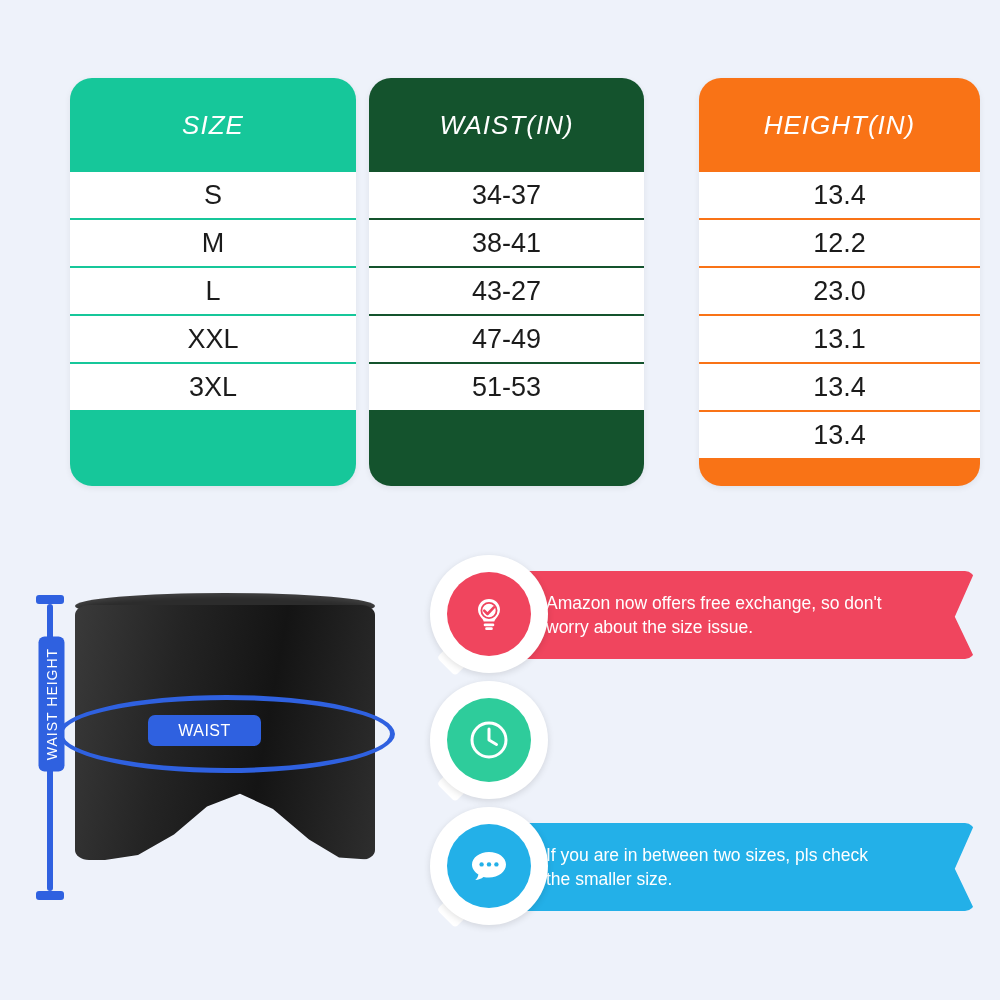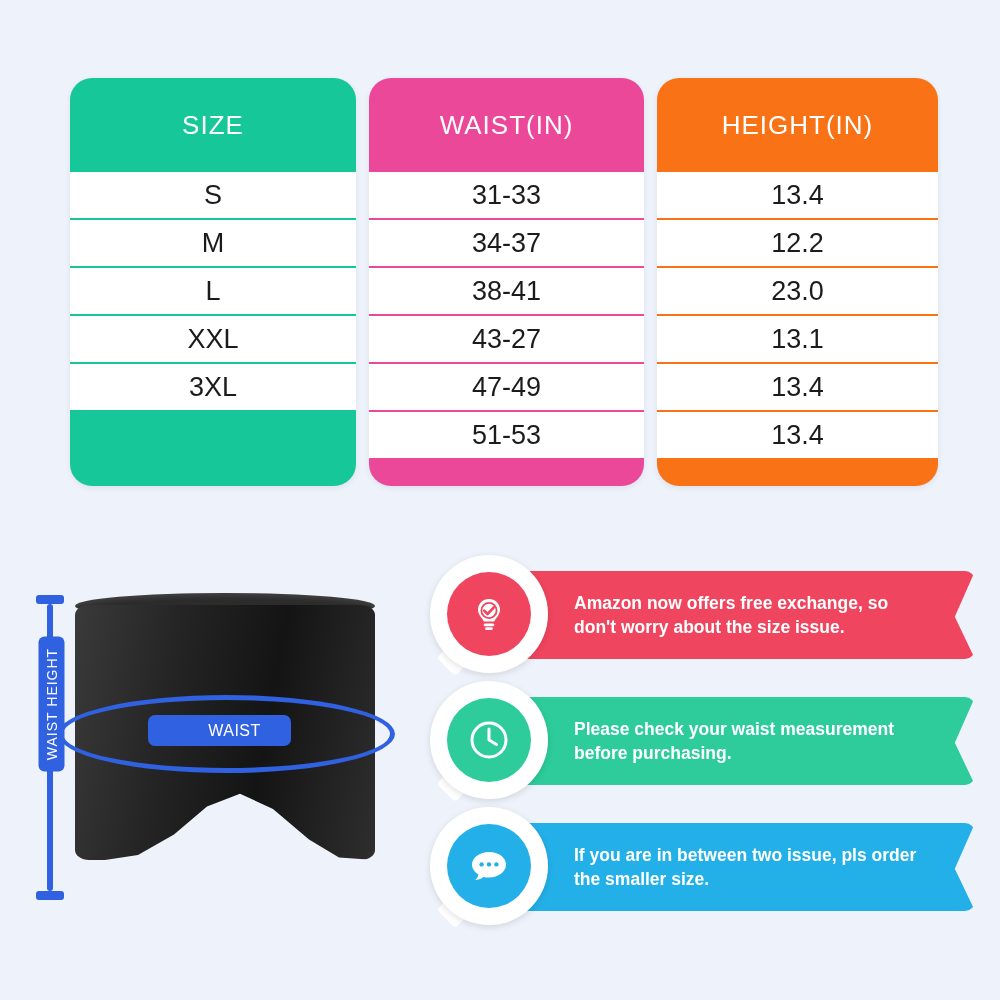--- a/index.html
+++ b/index.html
@@ -26,32 +26,33 @@
   }
   .chart-col {
     flex: 1;
     border-radius: 22px;
     overflow: hidden;
     box-shadow: 0 2px 6px rgba(0,0,0,0.07);
     display: flex;
     flex-direction: column;
   }
   .chart-col.col-size   { background: #16c79a; flex: 0 0 286px; }
-  .chart-col.col-waist  { background: #ec4899; flex: 0 0 275px; }
-  .chart-col.col-height { background: #f97316; flex: 0 0 281px; }
+  .chart-col.col-waist  { background: #14532d; flex: 0 0 275px; }
+  .chart-col.col-height { background: #f97316; flex: 0 0 281px; margin-left: 42px; }
 
   .col-head {
     height: 94px;
     display: flex;
     align-items: center;
     justify-content: center;
     color: #ffffff;
     font-size: 26px;
     letter-spacing: 1px;
     font-weight: 400;
+    font-style: italic;
   }
   .col-body {
     padding: 0 0 28px 0;
   }
   .cell {
     height: 46px;
     background: #ffffff;
     display: flex;
     align-items: center;
     justify-content: center;
@@ -106,21 +107,20 @@
     width: 113px;
     height: 31px;
     background: #2f61e0;
     border-radius: 7px;
     color: #ffffff;
     font-size: 16px;
     display: flex;
     align-items: center;
     justify-content: center;
     letter-spacing: 0.5px;
-    padding-left: 30px;
   }
   #waist-height-ruler {
     position: absolute;
     left: 10px;
     top: 35px;
     width: 40px;
     height: 305px;
   }
   #waist-height-ruler .cap {
     position: absolute;
@@ -191,26 +191,25 @@
   .note-2 .banner-bg {
     background: #2ecc9b;
     clip-path: polygon(0% 0%, 100% 0%, 96% 52%, 100% 100%, 0% 100%);
   }
   .note-3 .banner-bg {
     background: #23b0e8;
     clip-path: polygon(0% 0%, 100% 0%, 96% 52%, 100% 100%, 0% 100%);
   }
   .note-text {
     position: relative;
-    margin-left: 104px;
+    margin-left: 76px;
     width: 345px;
     color: #ffffff;
     font-size: 17.5px;
     line-height: 1.38;
-    font-weight: bold;
   }
   .note-bubble {
     position: absolute;
     left: 0;
     top: 0;
     width: 118px;
     height: 118px;
     background: #ffffff;
     border-radius: 50%;
     box-shadow: 0 2px 7px rgba(0,0,0,0.12);
@@ -255,21 +254,20 @@
       <div class="cell">M</div>
       <div class="cell">L</div>
       <div class="cell">XXL</div>
       <div class="cell">3XL</div>
     </div>
   </div>
 
   <div class="chart-col col-waist">
     <div class="col-head">WAIST(IN)</div>
     <div class="col-body">
-      <div class="cell">31-33</div>
       <div class="cell">34-37</div>
       <div class="cell">38-41</div>
       <div class="cell">43-27</div>
       <div class="cell">47-49</div>
       <div class="cell">51-53</div>
     </div>
   </div>
 
   <div class="chart-col col-height">
     <div class="col-head">HEIGHT(IN)</div>
@@ -312,38 +310,34 @@
           <rect x="17.7" y="32.4" width="10.6" height="2.9" rx="1.4" fill="#ffffff"></rect>
           <rect x="19.2" y="36.3" width="7.6" height="2.7" rx="1.3" fill="#ffffff"></rect>
           <path d="M18.2 19.6l3.3 3.4 6.4-6.6" fill="none" stroke="#f0455e" stroke-width="2.6" stroke-linecap="round" stroke-linejoin="round"></path>
           <circle cx="23" cy="19.5" r="7.6" fill="none" stroke="#f0455e" stroke-width="1.8"></circle>
         </svg>
       </div>
     </div>
   </div>
 
   <div class="note note-2">
-    <div class="note-banner">
-      <div class="banner-bg"></div>
-      <div class="note-text">Please check your waist measurement before purchasing.</div>
-    </div>
     <div class="note-bubble">
       <div class="bubble-inner">
         <svg width="48" height="48" viewBox="0 0 48 48" aria-hidden="true">
           <circle cx="24" cy="24" r="17" fill="none" stroke="#ffffff" stroke-width="3"></circle>
           <path d="M24 13v11l7.5 4.5" fill="none" stroke="#ffffff" stroke-width="3" stroke-linecap="round" stroke-linejoin="round"></path>
         </svg>
       </div>
     </div>
   </div>
 
   <div class="note note-3">
     <div class="note-banner">
       <div class="banner-bg"></div>
-      <div class="note-text">If you are in between two issue, pls order the smaller size.</div>
+      <div class="note-text">If you are in between two sizes, pls check the smaller size.</div>
     </div>
     <div class="note-bubble">
       <div class="bubble-inner">
         <svg width="50" height="50" viewBox="0 0 50 50" aria-hidden="true">
           <path d="M25 11c-9.4 0-17 5.6-17 12.6 0 4 2.5 7.6 6.4 9.9-.4 2.3-1.6 4.2-3.2 5.6 3.3-.3 6.2-1.6 8.3-3.2 1.7.4 3.6.6 5.5.6 9.4 0 17-5.6 17-12.9S34.4 11 25 11z" fill="#ffffff"></path>
           <circle cx="17.6" cy="23.4" r="2.2" fill="#23b0e8"></circle>
           <circle cx="25" cy="23.4" r="2.2" fill="#23b0e8"></circle>
           <circle cx="32.4" cy="23.4" r="2.2" fill="#23b0e8"></circle>
         </svg>
       </div>

